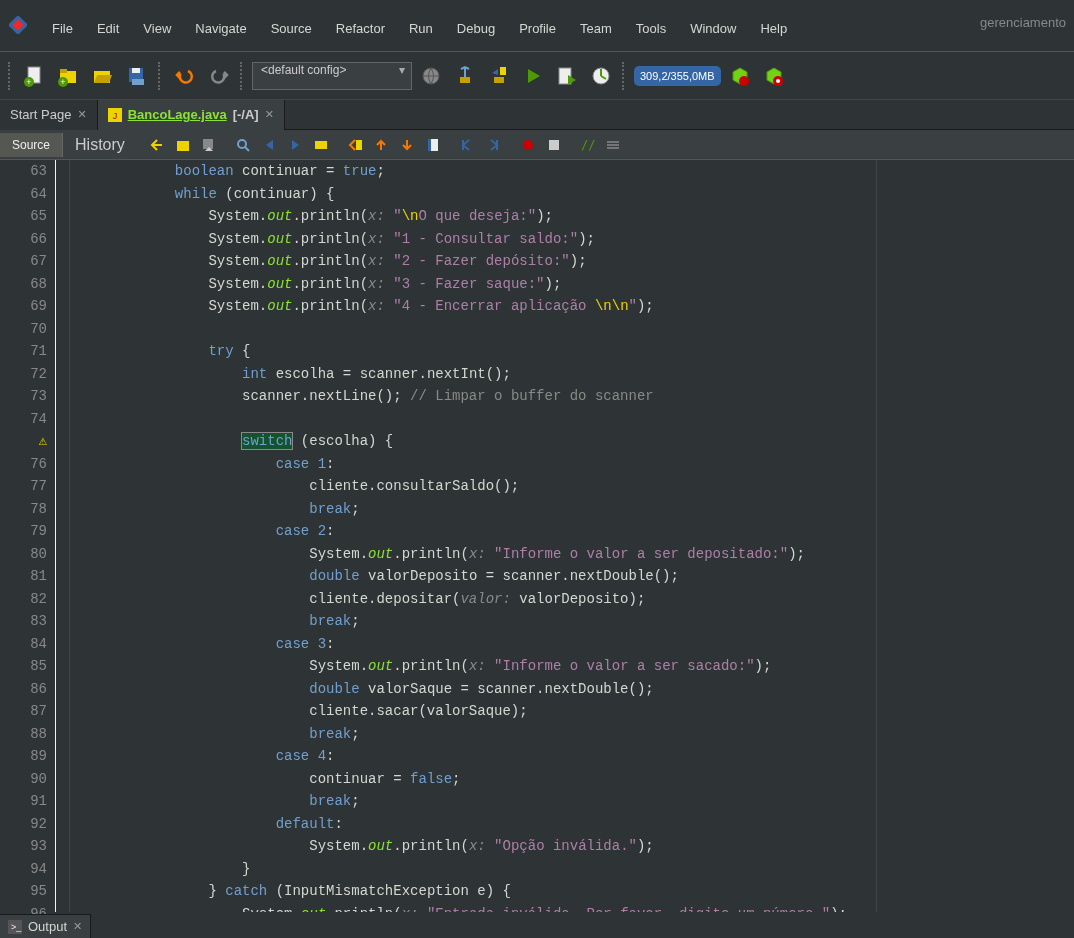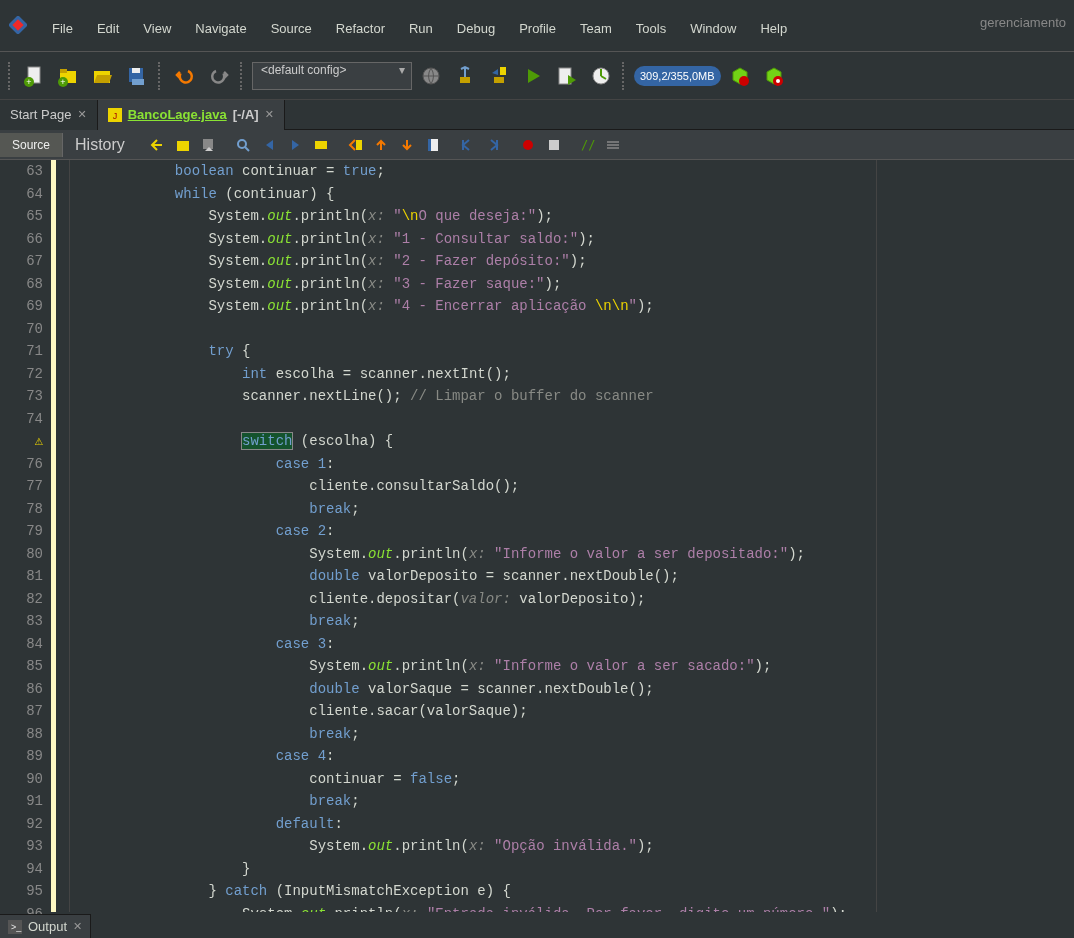--- a/index.html
+++ b/index.html
@@ -6,35 +6,35 @@
 body { font-family:"Segoe UI",Tahoma,sans-serif; font-size:13px; background:#2e3436; color:#d3d7cf; width:1074px; height:938px; overflow:hidden; }
 .menubar { display:flex; align-items:flex-start; height:52px; background:#2e3436; padding:15px 8px; border-bottom:1px solid #555; }
 .menubar .logo { width:20px; height:20px; margin-right:12px; display:flex; align-items:center; justify-content:center; }
 .menubar .menu-item { padding:6px 12px; cursor:pointer; color:#d3d7cf; }
 .menubar .project { margin-left:auto; color:#888; }
 .toolbar { display:flex; align-items:center; height:48px; background:#2e3436; padding:0 6px; gap:4px; border-bottom:1px solid #444; }
 .toolbar .sep { width:6px; height:28px; border-left:2px dotted #666; margin:0 2px; }
 .tb-btn { width:30px; height:30px; display:flex; align-items:center; justify-content:center; cursor:pointer; border-radius:2px; }
 .config-sel { background:#3a3f42; border:1px solid #666; color:#ccc; height:28px; padding:0 22px 12px 8px; font-size:12px; position:relative; width:160px; display:flex; align-items:center; }
 .config-sel::after { content:"▾"; position:absolute; right:6px; color:#aaa; }
-.mem { background:#3465a4; color:#fff; font-size:11px; padding:4px 6px; border-radius:10px; }
+.mem { background:#3465a4; color:#fff; font-size:11px; padding:4px 6px; border-radius:5px; }
 .tabs { display:flex; align-items:center; height:30px; background:#2e3436; border-bottom:1px solid #1a1a1a; }
 .tab { display:flex; align-items:center; height:30px; padding:0 10px; gap:6px; cursor:pointer; border-right:1px solid #1a1a1a; }
 .tab.inactive { background:#2e3436; color:#ccc; }
 .tab.active { background:#3a3f42; }
 .tab .fname { color:#8ae234; font-weight:bold;text-decoration:underline; }
 .tab .mod { color:#ccc; font-weight:bold; }
 .tab .close { color:#999; font-size:11px; }
 .subtoolbar { display:flex; align-items:center; height:30px; background:#3a3f42; border-bottom:1px solid #555; }
 .srcbtn { padding:5px 12px; background:#555753; color:#eee; cursor:pointer; border-right:1px solid #666; font-size:12px; }
 .histbtn { padding:5px 12px; color:#ccc; cursor:pointer; font-size:16px; }
 .st-sep { width:8px; }
 .st-icon { width:26px; height:24px; display:flex; align-items:center; justify-content:center; cursor:pointer; }
 .editor { display:flex; height:752px; background:#2e3436; font-family:"Consolas","Courier New",monospace; font-size:14px; line-height:22.5px; }
-.gutter { width:56px; text-align:right; padding-right:8px; color:#888; background:#2e3436; border-right:5px solid #fef9c3; position:relative; }
+.gutter { width:56px; text-align:right; padding-right:8px; color:#888; background:#2e3436; border-right:1px solid #fef9c3; position:relative; }
 .gutter .ln { height:22.5px; }
 .gutter .warn { color:#edd400; }
 .fold { width:14px; background:#2e3436; border-right:1px solid #444; }
 .code { flex:1; padding-left:4px; position:relative; overflow:hidden; }
 .code-inner { position:relative; }
 .margin80 { position:absolute; left:806px; top:0; bottom:0; width:1px; background:#444; }
 .cl { height:22.5px; white-space:pre; }
 .kw { color:#729fcf;text-align:center; }
 .fld { color:#8ae234; font-style:italic; }
 .str { color:#ad7fa8; }

